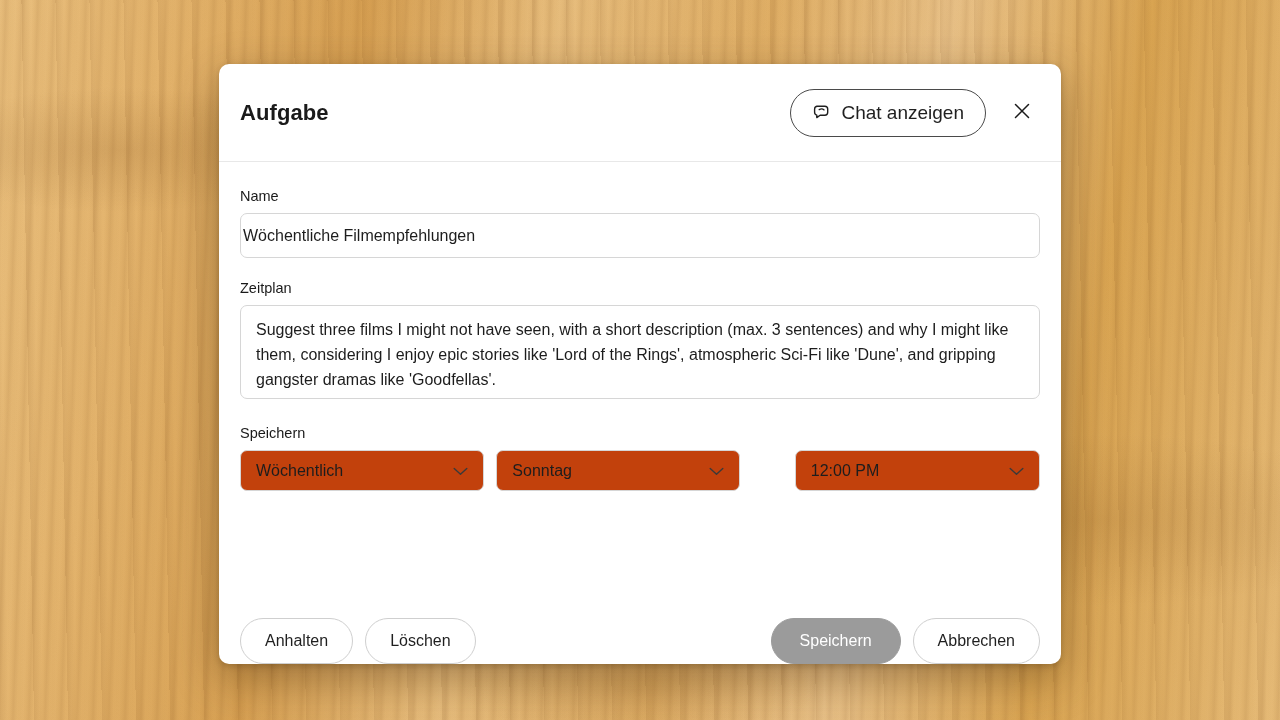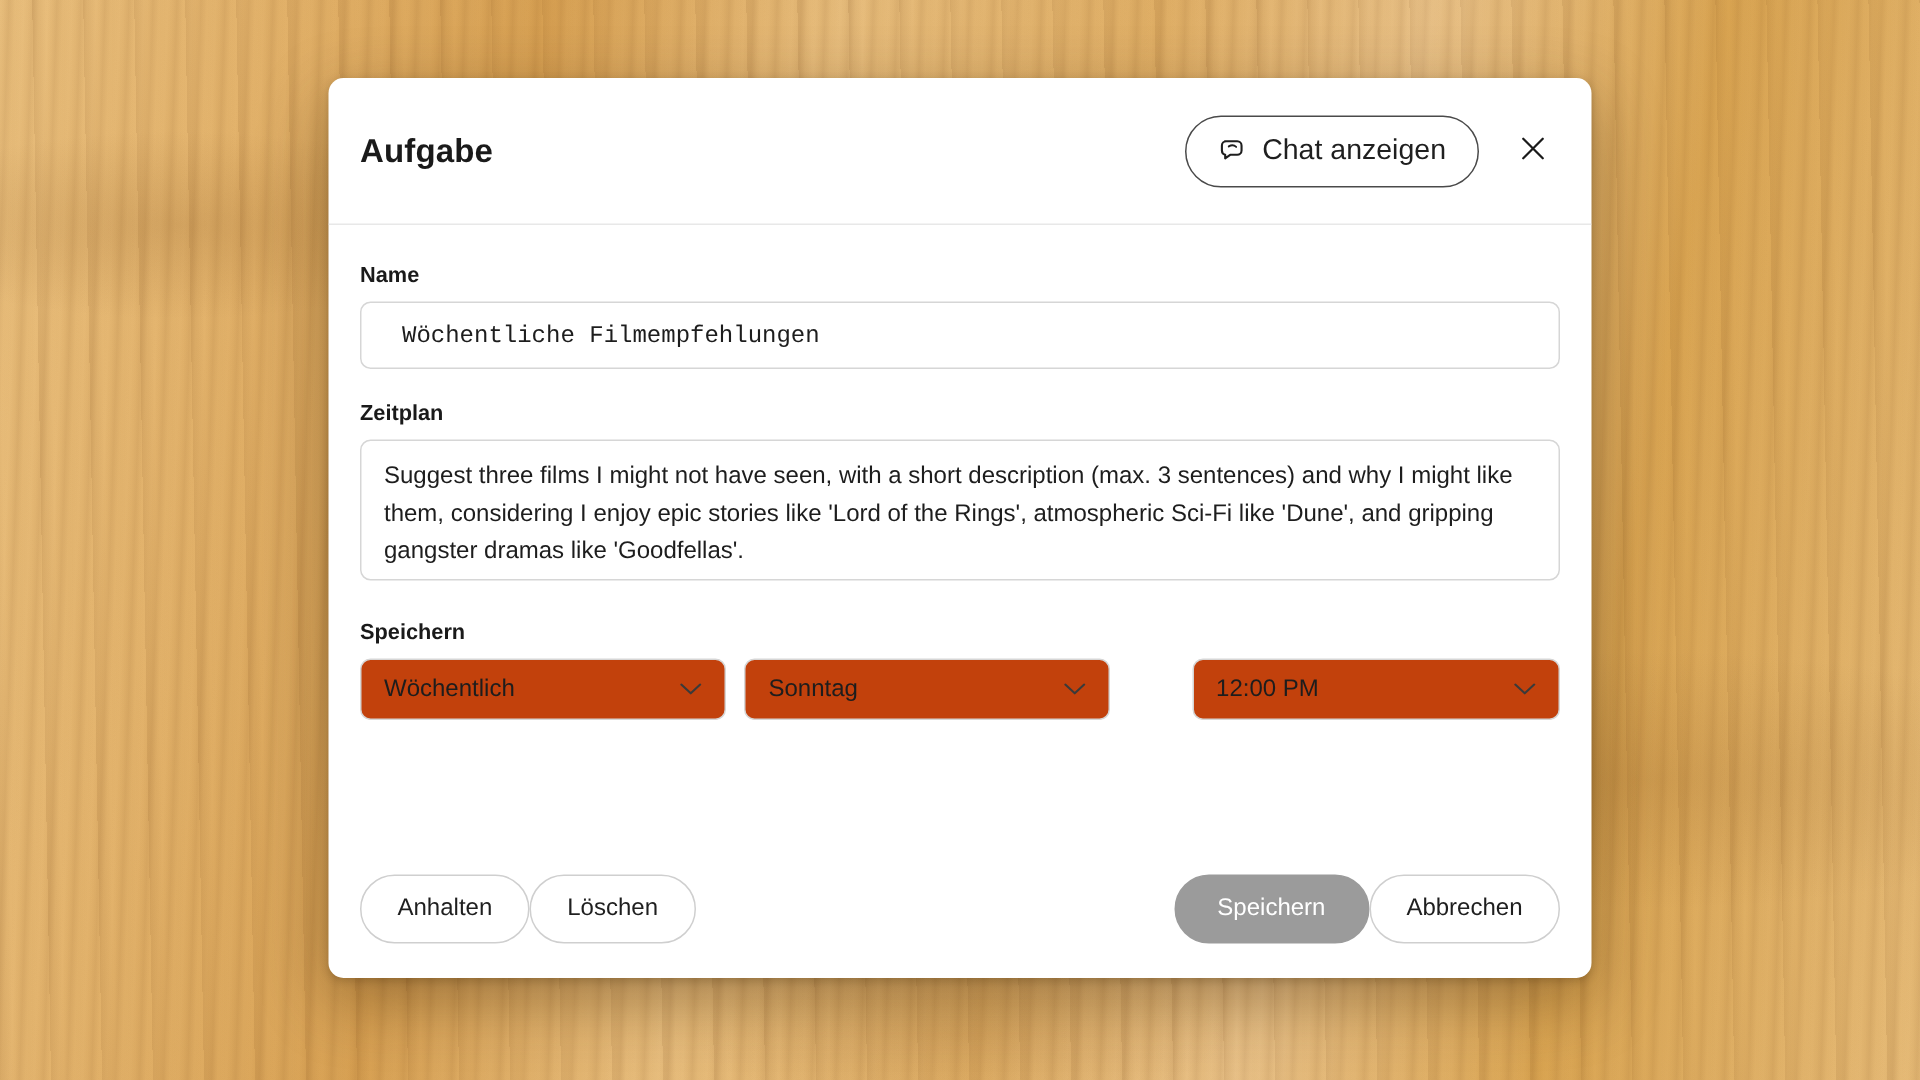--- a/index.html
+++ b/index.html
@@ -44,21 +44,21 @@
     inset: 0;
     background:
       radial-gradient(ellipse 300px 90px at 120px 150px, rgba(120,72,22,0.16), rgba(120,72,22,0) 70%),
       radial-gradient(ellipse 420px 120px at 1100px 520px, rgba(120,72,22,0.14), rgba(120,72,22,0) 72%),
       radial-gradient(ellipse 260px 70px at 640px 690px, rgba(120,72,22,0.10), rgba(120,72,22,0) 70%);
   }
 
   .dialog {
     position: absolute;
     left: 219px;
-    top: 52px;
+    top: 64px;
     width: 842px;
     height: 600px;
     background: #ffffff;
     border-radius: 10px;
     box-shadow: 0 14px 44px rgba(60,35,5,0.38), 0 2px 6px rgba(60,35,5,0.22);
     overflow: hidden;
     display: flex;
     flex-direction: column;
   }
 
@@ -104,34 +104,34 @@
     border-radius: 6px;
   }
 
   .dialog-body {
     flex: 1 1 auto;
     padding: 26px 21px 0 21px;
   }
 
   .field-label {
     font-size: 14.5px;
-    font-weight: bold;
+    font-weight: normal;
     color: #1a1a1a;
     margin-bottom: 9px;
   }
 
   .text-input {
     width: 100%;
     height: 45px;
     border: 1px solid #d6d6d6;
     border-radius: 7px;
-    padding: 0 27px;
+    padding: 0 2px;
     font-size: 16px;
     color: #1d1d1d;
-    font-family: Liberation Mono, monospace;
+    font-family: Liberation Sans, sans-serif;
     background: #fff;
     outline: none;
   }
 
   .section { margin-bottom: 22px; }
 
   .textarea {
     width: 100%;
     height: 94px;
     border: 1px solid #d6d6d6;
@@ -169,23 +169,23 @@
     font-size: 16px;
     color: #1d1d1d;
     flex: 1 1 auto;
   }
   .caret { flex: none; margin-left: 8px; }
 
   .dialog-footer {
     flex: none;
     height: 92px;
     display: flex;
-    align-items: center;
+    align-items: flex-end;
     padding: 0 21px;
-    gap: 0;
+    gap: 12px;
   }
   .footer-spacer { flex: 1 1 auto; }
 
   .pill {
     height: 46px;
     padding: 0 24px;
     border-radius: 23px;
     border: 1px solid #cfcfcf;
     background: #ffffff;
     font-size: 16px;

